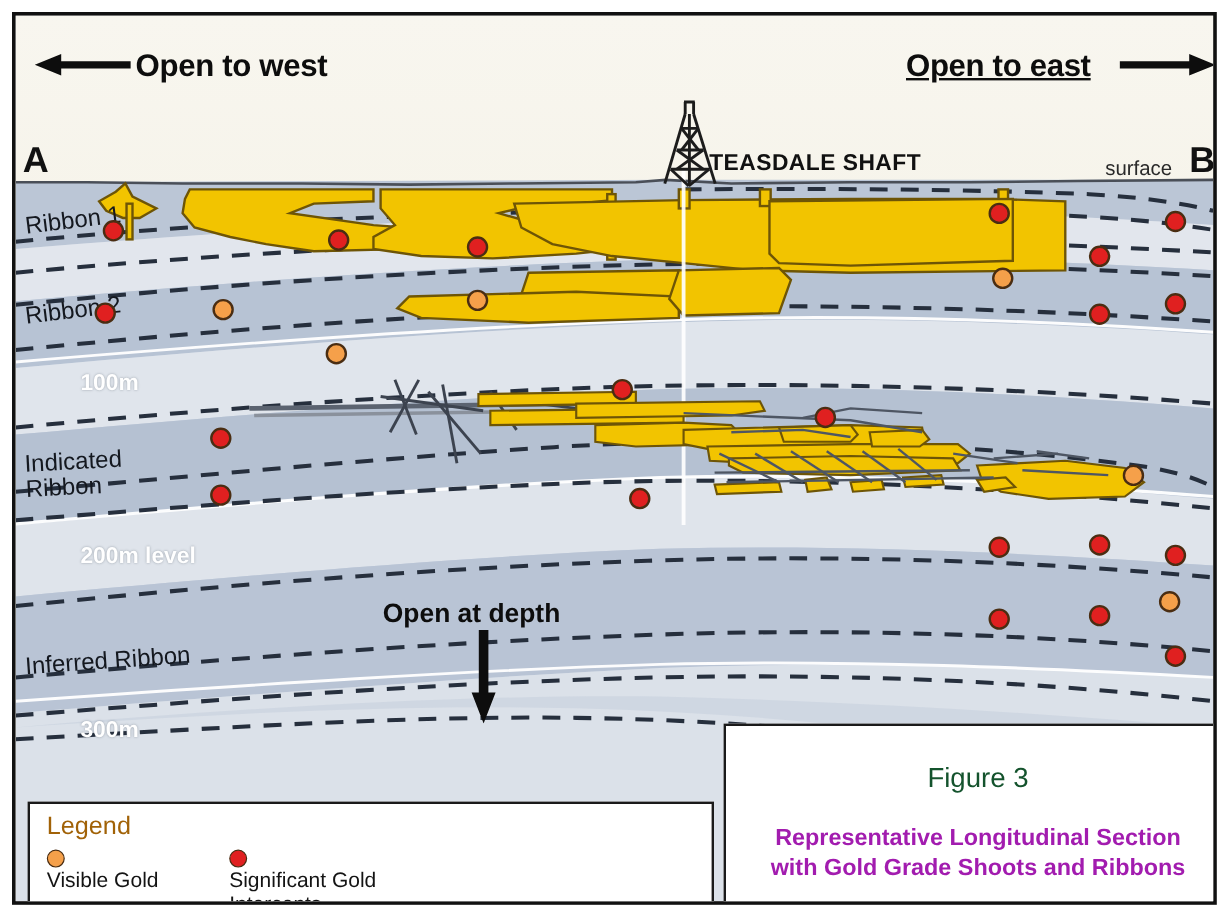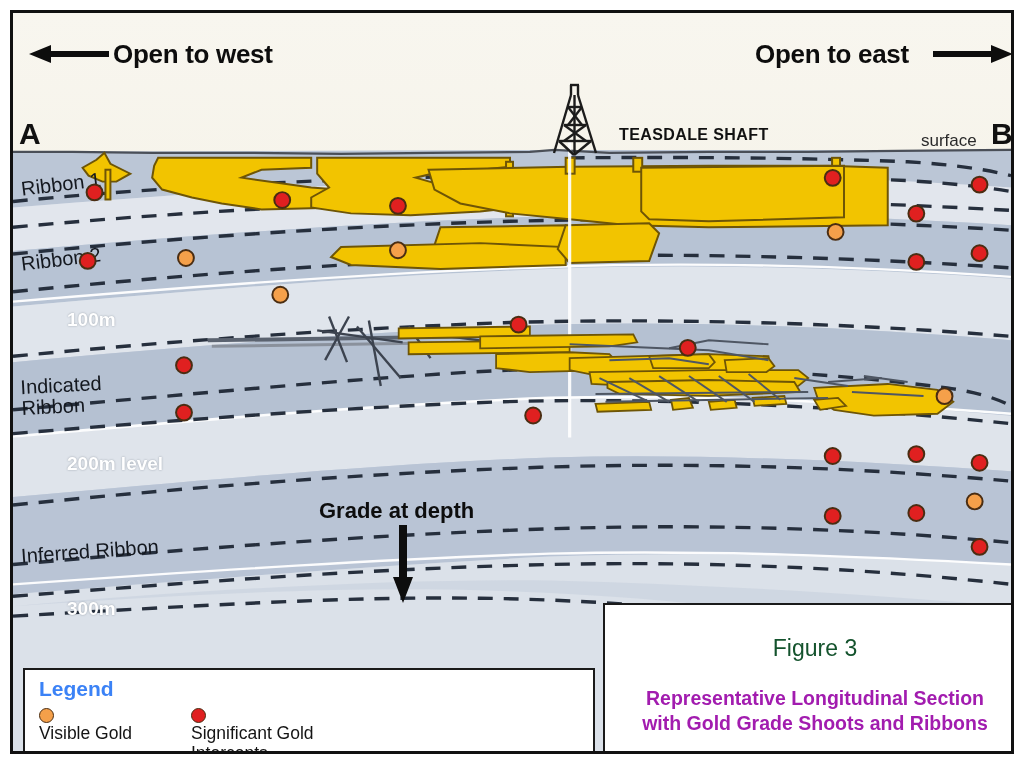--- a/index.html
+++ b/index.html
@@ -29,43 +29,42 @@
   
   .hdr{
     position:absolute;
     font-weight:bold;
     color:#0d0d0d;
     font-size:26px;
     letter-spacing:-0.3px;
     white-space:nowrap;
   }
   #open-west{left:100px;top:26px;}
-  #open-east{left:742px;top:26px;}
+  #open-east{left:742px;top:26px;text-decoration:underline;}
 
   .arrow-h{position:absolute;height:22px;}
   #arrow-west{left:16px;top:30px;width:80px;}
   #arrow-east{left:920px;top:30px;width:80px;}
 
   #label-A{
     position:absolute;left:6px;top:104px;
     font-size:30px;font-weight:600;color:#111;
   }
   #label-B{
     position:absolute;left:978px;top:104px;
     font-size:30px;font-weight:600;color:#111;
   }
   #label-surface{
     position:absolute;left:908px;top:118px;
     font-size:17px;color:#2a2a2a;text-align:right;
   }
   #label-shaft{
     position:absolute;left:578px;top:113px;
-    font-size:16px;font-weight:bold;color:#111;
+    font-size:19px;font-weight:bold;color:#111;
     letter-spacing:0.4px;
-    padding-left:28px;
   }
 
   
   .geo-label{
     position:absolute;
     font-size:20px;color:#14181f;
     white-space:nowrap;
   }
   #lbl-ribbon1{left:8px;top:160px;transform:rotate(-7deg);}
   #lbl-ribbon2{left:8px;top:235px;transform:rotate(-7deg);}
@@ -94,21 +93,21 @@
   
   #legend{
     position:absolute;left:10px;top:655px;
     width:572px;height:99px;
     background:#ffffff;
     border:2px solid #1a1a1a;
     box-sizing:border-box;
     padding:7px 0 0 14px;
   }
   #legend-title{
-    font-size:21px;font-weight:bold;color:#3b82f6;
+    font-size:21px;font-weight:normal;color:#a16207;
     margin:0 0 4px 0;
   }
   #legend-rows{display:flex;align-items:flex-start;}
   .lg-item{display:flex;align-items:flex-start;flex-direction:column;}
   .lg-item .txt{
     font-size:17.5px;color:#141414;line-height:1.15;
     white-space:pre-line;
   }
   #lg-visible{width:152px;}
   #lg-signif{width:186px;}
@@ -334,21 +333,21 @@
     <div class="geo-label" id="lbl-ribbon1">Ribbon 1</div>
     <div class="geo-label" id="lbl-ribbon2">Ribbon 2</div>
     <div class="geo-label" id="lbl-indicated" style="white-space:pre-line;">Indicated
 Ribbon</div>
     <div class="geo-label" id="lbl-inferred">Inferred Ribbon</div>
 
     <div class="depth-label" id="lbl-100m">100m</div>
     <div class="depth-label" id="lbl-200m">200m level</div>
     <div class="depth-label" id="lbl-300m">300m</div>
 
-    <div id="open-depth">Grade at depth</div>
+    <div id="open-depth">Open at depth</div>
     <svg id="arrow-depth" viewBox="0 0 24 78">
       <path d="M12,78 L2,52 L8,52 L8,0 L16,0 L16,52 L22,52 Z" fill="#0d0d0d"></path>
     </svg>
 
     <svg style="position:absolute;left:0;top:0;width:100%;height:100%;pointer-events:none;" viewBox="0 0 1004 744" id="dots-layer">
         <circle cx="81.125" cy="180.79057591623038" r="8" fill="#E02020" stroke="#4a2d12" stroke-width="2"></circle>
         <circle cx="270.35546875" cy="188.58115183246073" r="8" fill="#E02020" stroke="#4a2d12" stroke-width="2"></circle>
         <circle cx="387.03125" cy="194.4240837696335" r="8" fill="#E02020" stroke="#4a2d12" stroke-width="2"></circle>
         <circle cx="825.30078125" cy="166.18324607329845" r="8" fill="#E02020" stroke="#4a2d12" stroke-width="2"></circle>
         <circle cx="973.3515625" cy="173" r="8" fill="#E02020" stroke="#4a2d12" stroke-width="2"></circle>

